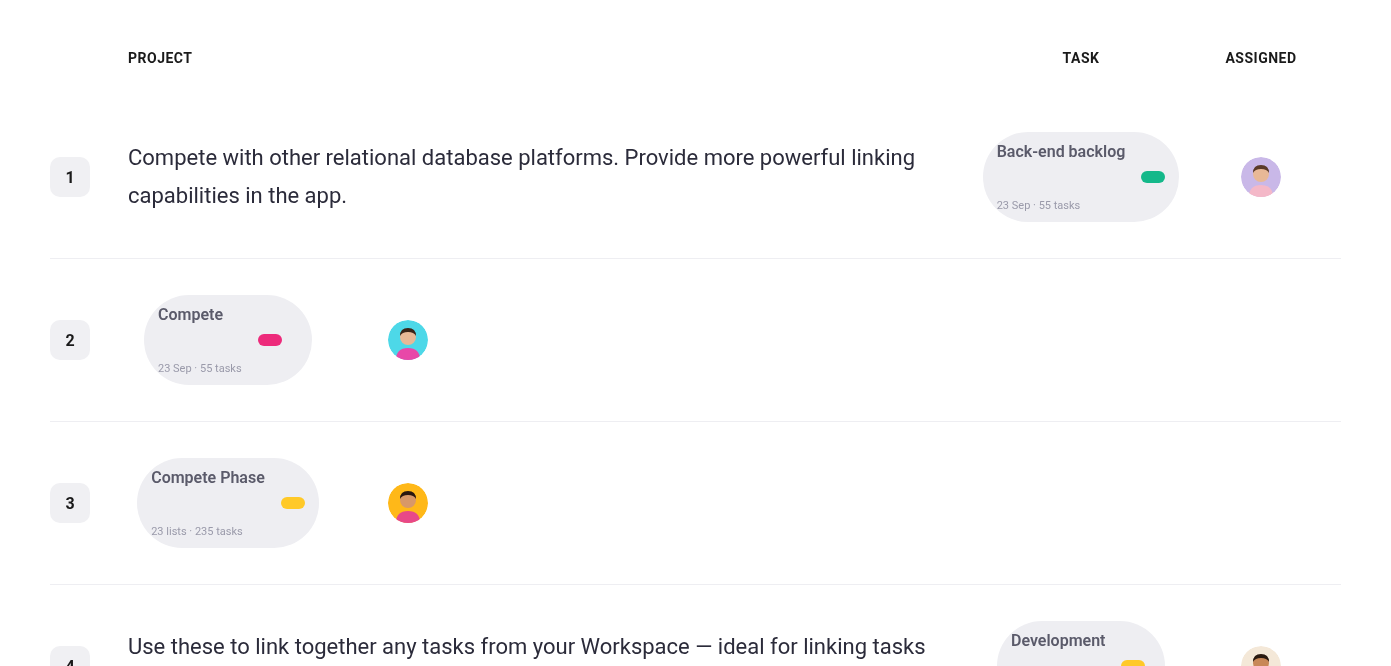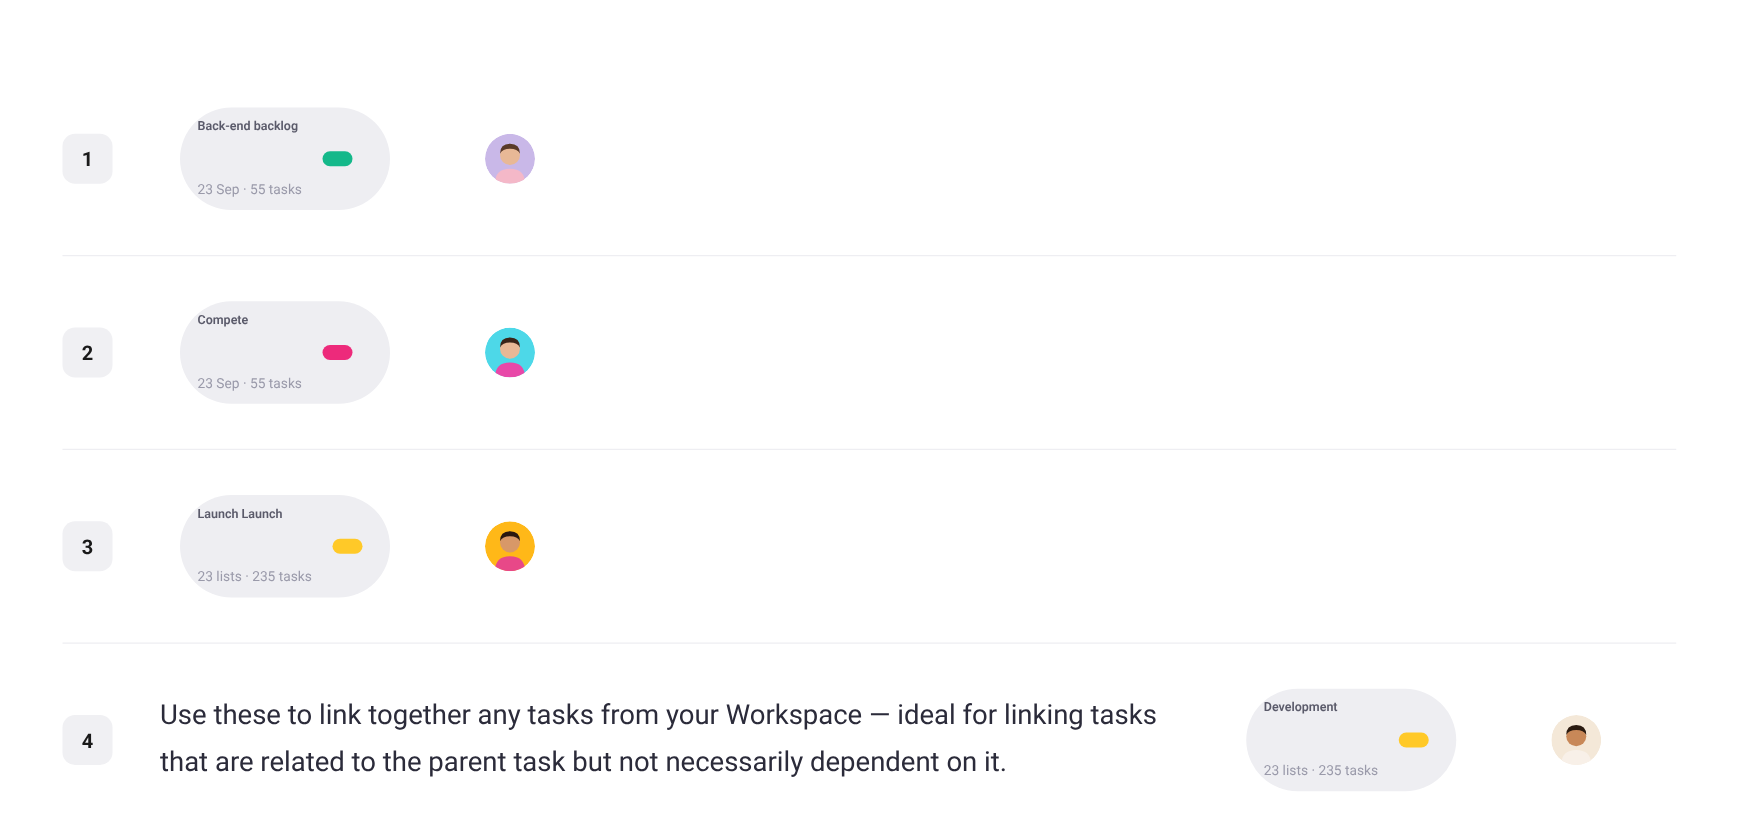--- a/index.html
+++ b/index.html
@@ -94,21 +94,21 @@
       align-items: center;
       gap: 16px;
       min-width: 168px;
     }
     .task-text {
       display: flex;
       flex-direction: column;
       gap: 2px;
     }
     .task-title {
-      font-size: 10px;
+      font-size: 16px;
       font-weight: 600;
       color: #5a5a6a;
       white-space: nowrap;
     }
     .task-meta {
       font-size: 11px;
       color: #9a9aaa;
       white-space: nowrap;
       margin-top: 36px;
     }
@@ -134,25 +134,32 @@
     .avatar svg {
       width: 100%;
       height: 100%;
       display: block;
     }
   </style>
 </head>
 <body>
 
 <div class="table-wrapper">
+  <div class="header-row">
+    <div class="header-num"></div>
+    <div class="header-project">PROJECT</div>
+    <div class="header-task">TASK</div>
+    <div class="header-assigned">ASSIGNED</div>
+  </div>
   <div id="rows-container">
       <div class="row">
     <div class="num-cell">
       <div class="num-badge">1</div>
     </div>
+    <div class="project-cell">Compete with other relational database platforms. Provide more powerful linking capabilities in the app.</div>
     <div class="task-cell">
       <div class="task-pill">
         <div class="task-text">
           <div class="task-title">Back-end backlog</div>
           <div class="task-meta">23 Sep · 55 tasks</div>
         </div>
         <div class="status-dot" style="background: rgb(20, 184, 138);"></div>
       </div>
     </div>
     <div class="assigned-cell">
@@ -190,21 +197,21 @@
           </div>
     </div>
   </div>
       <div class="row">
     <div class="num-cell">
       <div class="num-badge">3</div>
     </div>
     <div class="task-cell">
       <div class="task-pill">
         <div class="task-text">
-          <div class="task-title">Launch Launch</div>
+          <div class="task-title">Compete Phase</div>
           <div class="task-meta">23 lists · 235 tasks</div>
         </div>
         <div class="status-dot" style="background: rgb(255, 201, 40);"></div>
       </div>
     </div>
     <div class="assigned-cell">
       <div class="avatar">
             <svg viewBox="0 0 40 40" xmlns="http://www.w3.org/2000/svg">
     <circle cx="20" cy="20" r="20" fill="#ffb818"></circle>
     <path d="M 8 40 Q 8 28 20 28 Q 32 28 32 40 Z" fill="#e84888"></path>

